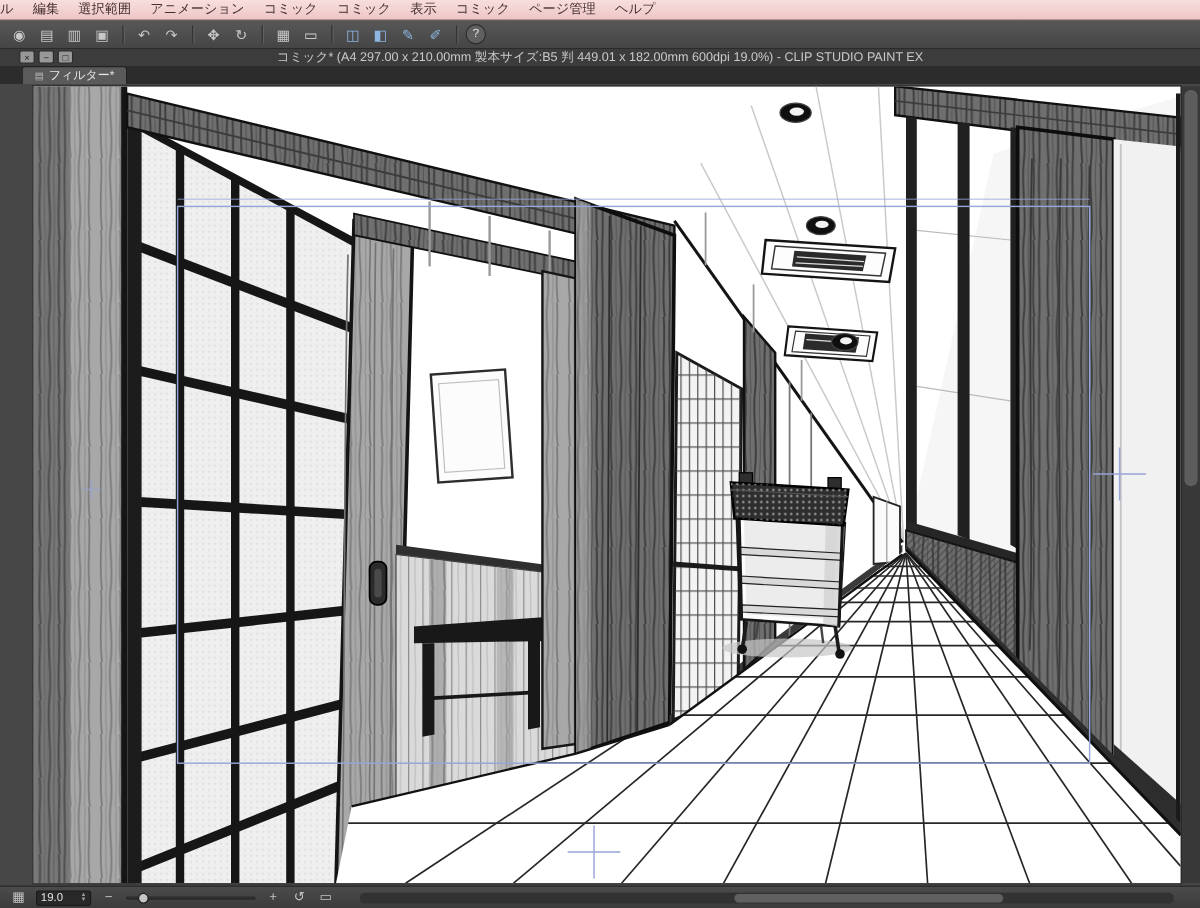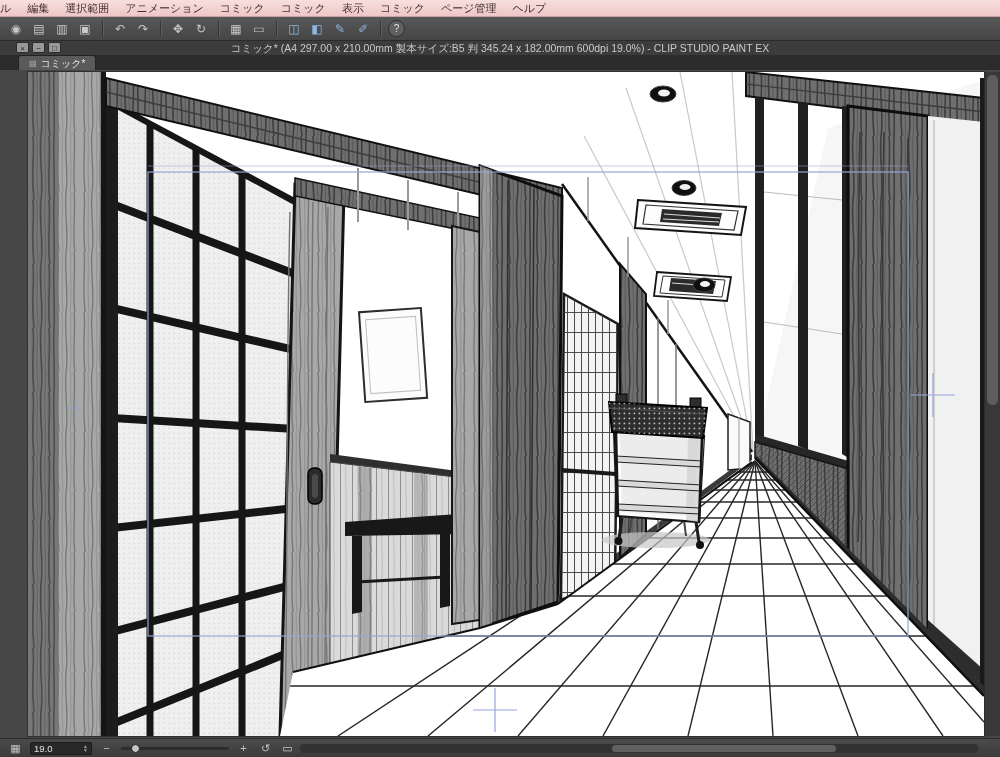--- a/index.html
+++ b/index.html
@@ -43,21 +43,21 @@
     box-shadow:0 0 0 1px #2f2f2f;}
   .v-scroll{position:absolute;right:0;top:2px;bottom:2px;width:15px;background:#383838;
     border-left:1px solid #2a2a2a;}
   .v-thumb{position:absolute;left:2px;right:2px;top:3px;height:330px;background:#5d5d5d;border-radius:5px;}
   
   .status-bar{position:absolute;bottom:0;left:0;right:0;height:19px;
     background:linear-gradient(#4b4b4b,#3b3b3b);border-top:1px solid #2b2b2b;
     display:flex;align-items:center;gap:7px;padding:0 8px;box-sizing:border-box;}
   .sb-icon{font-size:11px;color:#c2c2c2;width:15px;text-align:center;line-height:18px;}
   .zoom-box{background:#282828;border:1px solid #1b1b1b;border-radius:2px;height:13px;
-    width:62px;display:flex;align-items:center;padding:0 3px;box-sizing:border-box;}
+    width:46px;display:flex;align-items:center;padding:0 3px;box-sizing:border-box;}
   .zoom-value{color:#e2e2e2;font-size:9.5px;flex:1;}
   .steppers{display:flex;flex-direction:column;justify-content:center;}
   .stepper{font-size:5px;line-height:4.5px;color:#9a9a9a;}
   .slider{width:108px;height:3px;background:#2d2d2d;border-radius:2px;position:relative;}
   .slider-thumb{position:absolute;left:10px;top:-3px;width:9px;height:9px;background:#c6c6c6;
     border:1px solid #1d1d1d;border-radius:50%;box-sizing:border-box;}
   .h-scroll{position:absolute;left:300px;right:22px;top:5px;height:9px;background:#323232;border-radius:4px;}
   .h-thumb{position:absolute;left:46%;width:33%;top:1px;bottom:1px;background:#606060;border-radius:4px;}
 </style>
 </head>
@@ -98,27 +98,27 @@
   <div class="tb-sep"></div>
   <span class="tb-icon help">?</span>
 </div>
 
 <div class="title-bar">
   <div class="win-controls">
     <span class="win-btn">×</span>
     <span class="win-btn">−</span>
     <span class="win-btn">□</span>
   </div>
-  <span>コミック* (A4 297.00 x 210.00mm 製本サイズ:B5 判 345.24 x 182.00mm 600dpi 19.0%) - CLIP STUDIO PAINT EX</span>
+  <span>コミック* (A4 297.00 x 210.00mm 製本サイズ:B5 判 449.01 x 182.00mm 600dpi 19.0%) - CLIP STUDIO PAINT EX</span>
 </div>
 
 <div class="tab-bar">
   <div class="doc-tab">
     <span class="tab-glyph">▤</span>
-    <span>コミック*</span>
+    <span>フィルター*</span>
   </div>
 </div>
 
 <div class="workspace">
 
 <svg class="canvas-svg" viewBox="0 0 956 664" preserveAspectRatio="none" xmlns="http://www.w3.org/2000/svg">
   <defs>
     <pattern id="pWoodD" width="28" height="64" patternUnits="userSpaceOnUse">
       <rect width="28" height="64" fill="#6f6f6f"></rect>
       <path d="M5 0 C7 16 3 34 6 64 M13 0 C11 22 16 44 13 64 M21 0 C23 18 19 46 22 64 M26 0 C25 20 27 44 26 64" stroke="#3e3e3e" stroke-width="1.6" fill="none"></path>

